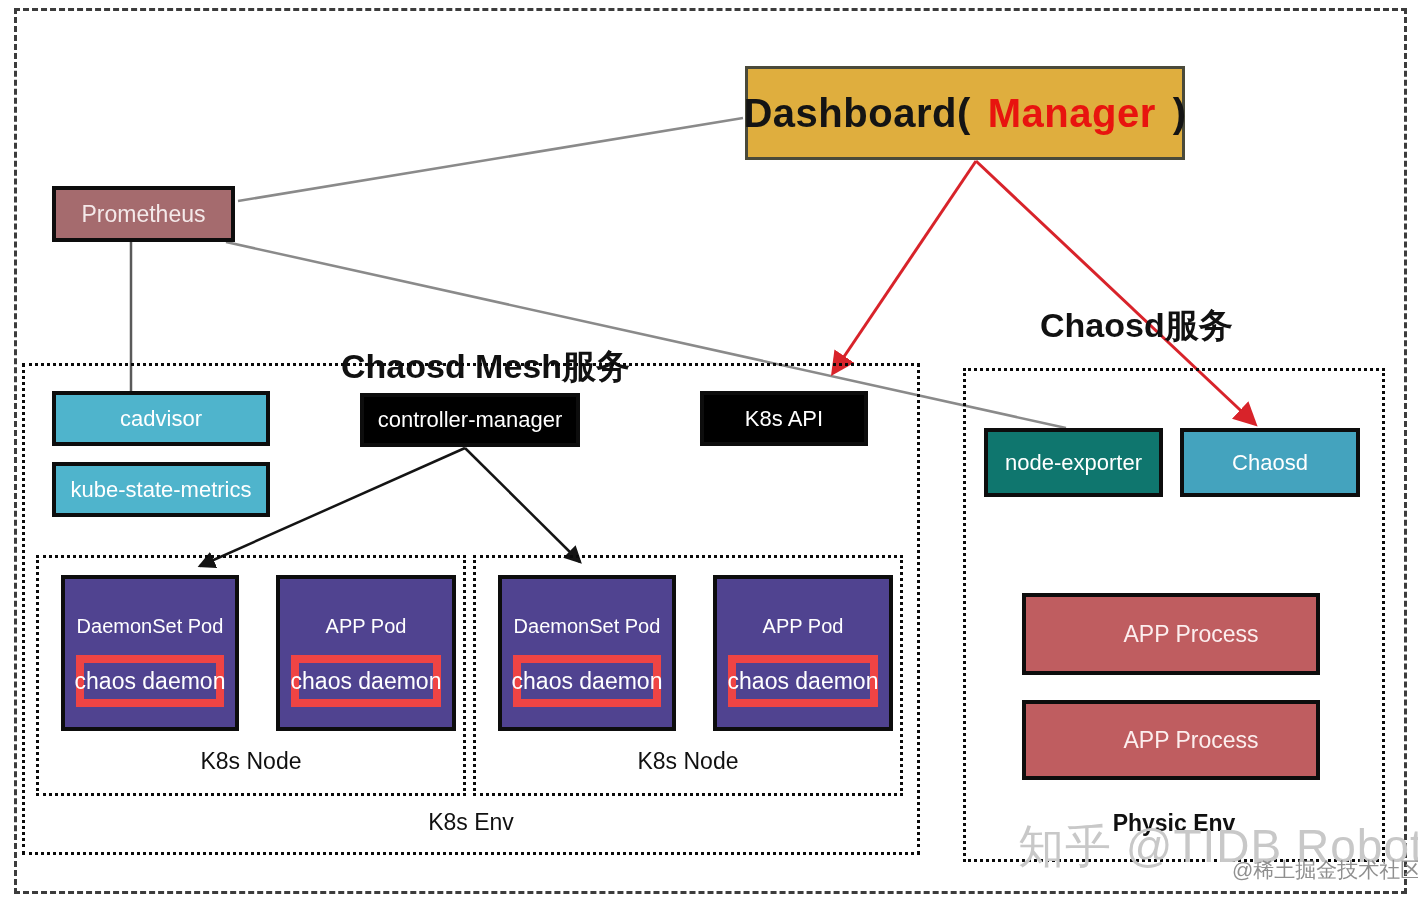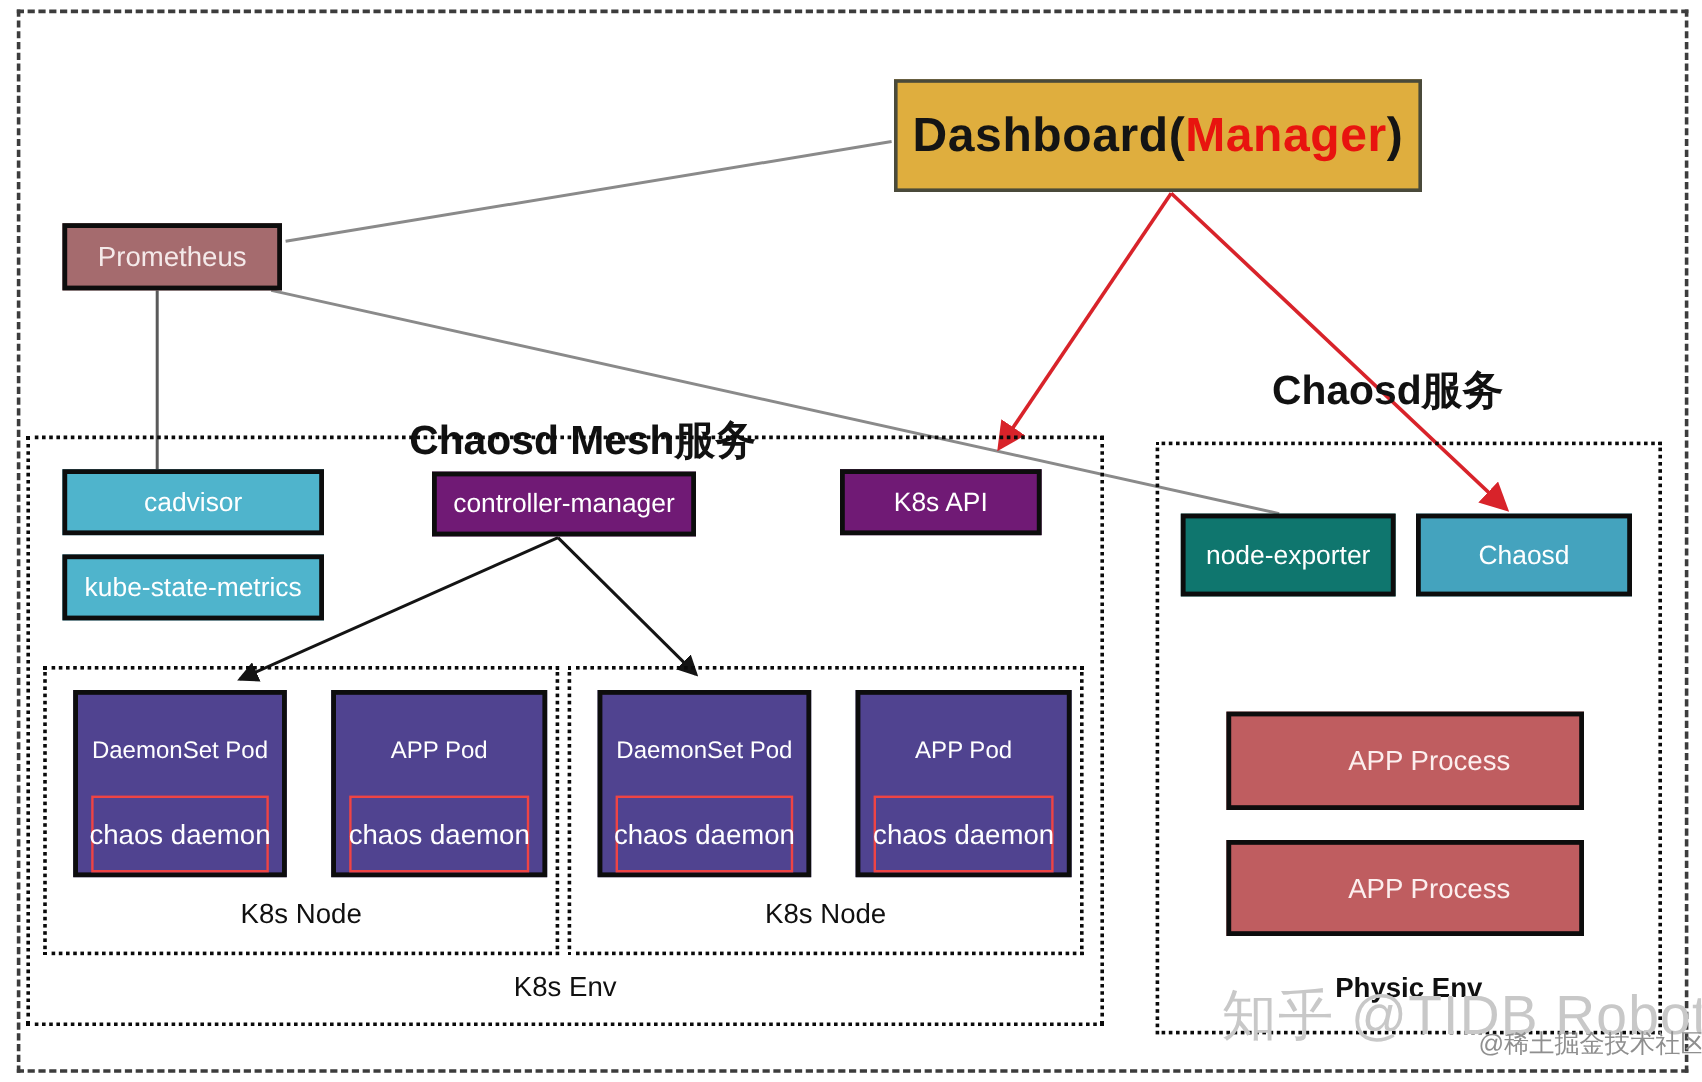--- a/index.html
+++ b/index.html
@@ -11,65 +11,65 @@
     overflow:hidden;
   }
   .outer-border{
     position:absolute;left:14px;top:8px;width:1387px;height:880px;
     border:3px dashed #3c3c3c;
   }
   svg.wires{position:absolute;left:0;top:0;width:1418px;height:902px;z-index:1;}
   .box{
     position:absolute;z-index:2;
     display:flex;align-items:center;justify-content:center;
-    color:#fff;box-sizing:border-box;
+    color:#fff;box-sizing:border-box;gap:17px;
   }
   .dashboard{
     left:745px;top:66px;width:440px;height:94px;
     background:#dfae3e;border:3px solid #4a4a3a;
     font-size:40px;font-weight:bold;color:#141414;letter-spacing:.5px;
   }
   .dashboard .red{color:#e8140f;}
   .prometheus{
     left:52px;top:186px;width:183px;height:56px;
     background:#a56b6e;border:4px solid #0d0d0d;
     font-size:23px;color:#f4e9e9;
   }
   .section-title{
     position:absolute;z-index:2;color:#111;
     font-size:34px;font-weight:bold;white-space:nowrap;
   }
   .section-title.left{left:341px;top:312px;margin-top:32px;}
-  .section-title.right{left:1040px;top:303px;margin-left:20px;}
+  .section-title.right{left:1040px;top:303px;}
   .dotted-region{
     position:absolute;z-index:2;box-sizing:border-box;
     border:3px dotted #0a0a0a;
   }
   .k8s-env{left:22px;top:363px;width:898px;height:492px;}
   .physic-env{left:963px;top:368px;width:422px;height:494px;}
   .k8s-node{position:absolute;box-sizing:border-box;border:3px dotted #0a0a0a;}
   .k8s-node.n1{left:11px;top:189px;width:430px;height:241px;}
   .k8s-node.n2{left:448px;top:189px;width:430px;height:241px;}
   .cyan{background:#4fb4cc;border:4px solid #0d0d0d;font-size:22px;}
-  .blue{background:#701a75;border:4px solid #0d0d0d;font-size:22px;}
+  .blue{background:#000000;border:4px solid #0d0d0d;font-size:22px;}
   .cadvisor{left:52px;top:391px;width:218px;height:55px;}
   .ksm{left:52px;top:462px;width:218px;height:55px;}
   .ctrl-mgr{left:360px;top:393px;width:220px;height:54px;}
   .k8s-api{left:700px;top:391px;width:168px;height:55px;}
   .pod{
     position:absolute;box-sizing:border-box;
     background:#504390;border:4px solid #0d0d0d;
     display:flex;flex-direction:column;align-items:center;
     color:#fff;
   }
   .pod .pod-title{margin-top:36px;font-size:20px;}
   .pod .inner{
-    margin-top:auto;margin-bottom:0;
-    width:calc(100% - 22px);height:64px;box-sizing:border-box;
-    border:2px solid #ef4444;
+    margin-top:auto;margin-bottom:20px;
+    width:calc(100% - 22px);height:52px;box-sizing:border-box;
+    border:8px solid #ef4444;
     display:flex;align-items:center;justify-content:center;
     font-size:23px;white-space:nowrap;
   }
   .pod.p1{left:22px;top:17px;width:178px;height:156px;}
   .pod.p2{left:237px;top:17px;width:180px;height:156px;gap:16px;}
   .node-label{
     position:absolute;left:0;right:0;bottom:18px;
     text-align:center;color:#101010;font-size:23px;
   }
   .env-label{

